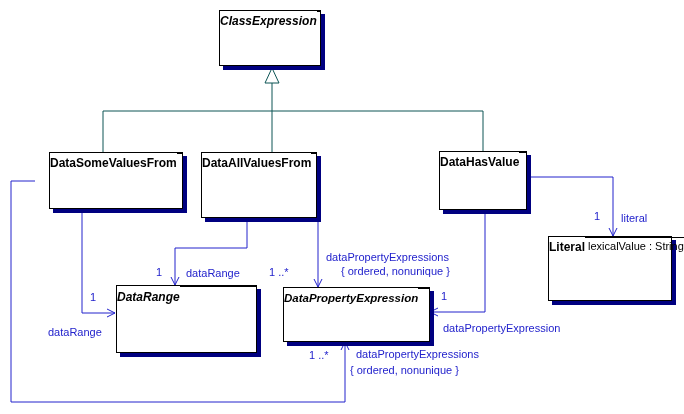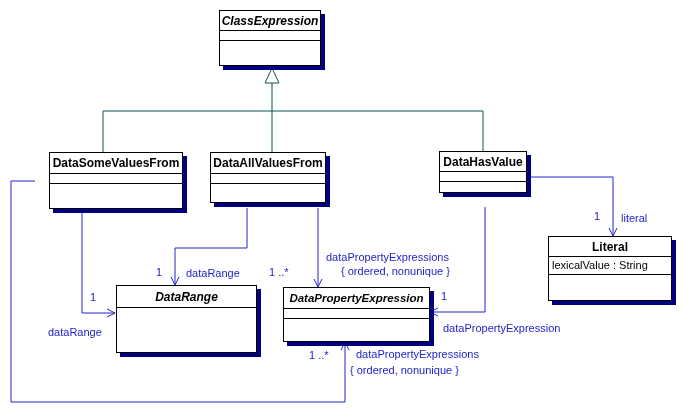--- a/index.html
+++ b/index.html
@@ -4,21 +4,21 @@
 <style>
   html,body{margin:0;padding:0;background:#fff;}
   *{box-sizing:border-box;}
   .stage{
     position:relative;width:684px;height:414px;background:#ffffff;
     font-family:"Liberation Sans", sans-serif;overflow:hidden;
   }
   .wires{position:absolute;left:0;top:0;width:684px;height:414px;pointer-events:none;}
   .cls{
     position:absolute;background:#ffffff;border:1px solid #000000;
-    box-shadow:4px 4px 0 #000080;display:flex;flex-direction:column;
+    box-shadow:4px 4px 0 #000080;display:flex;
   }
   .cls .t{
     font-weight:bold;font-size:12px;color:#000;text-align:center;
     display:flex;align-items:center;justify-content:center;white-space:nowrap;
     overflow:hidden;flex:0 0 auto;
   }
   .cls .t.abs{font-style:italic;}
   .cls .c{border-top:1px solid #000;flex:0 0 auto;}
   .cls .c.grow{flex:1 1 auto;}
   .cls .attr{
@@ -71,27 +71,27 @@
     <div class="c" style="height:10px"></div>
     <div class="c grow"></div>
   </div>
 
   <div class="cls" style="left:49px;top:152px;width:134px;height:57px">
     <div class="t" style="height:20px">DataSomeValuesFrom</div>
     <div class="c" style="height:10px"></div>
     <div class="c grow"></div>
   </div>
 
-  <div class="cls" style="left:210px;top:152px;width:116px;height:51px">
+  <div class="cls" style="left:201px;top:152px;width:116px;height:66px">
     <div class="t" style="height:20px">DataAllValuesFrom</div>
     <div class="c" style="height:10px"></div>
     <div class="c grow"></div>
   </div>
 
-  <div class="cls" style="left:439px;top:151px;width:88px;height:42px">
+  <div class="cls" style="left:439px;top:151px;width:88px;height:59px">
     <div class="t" style="height:19px">DataHasValue</div>
     <div class="c" style="height:10px"></div>
     <div class="c grow"></div>
   </div>
 
   <div class="cls" style="left:116px;top:285px;width:141px;height:68px">
     <div class="t abs" style="height:21px">DataRange</div>
     <div class="c grow"></div>
   </div>
 

